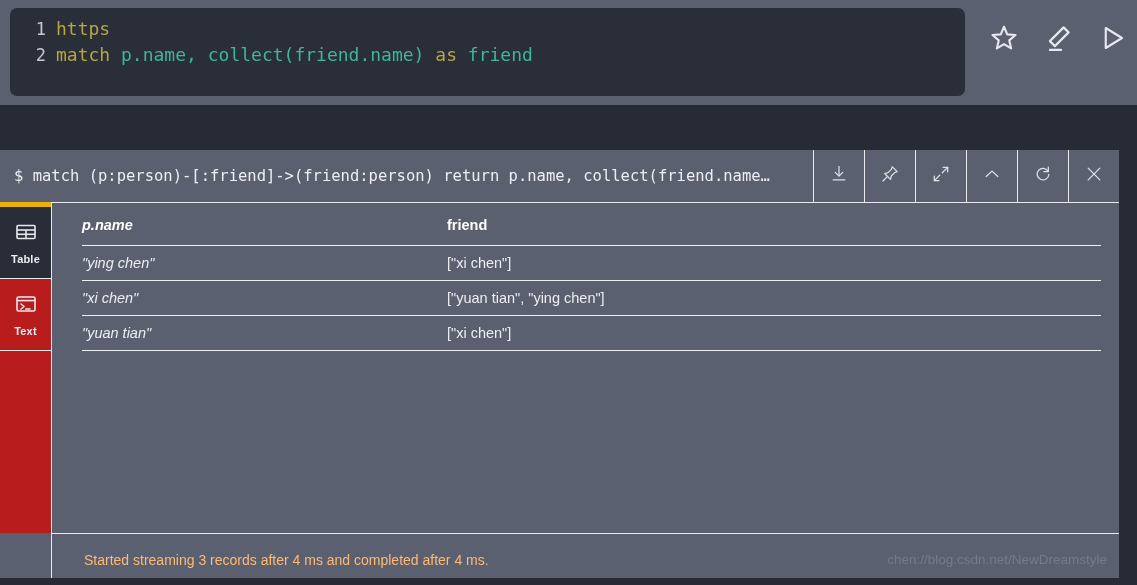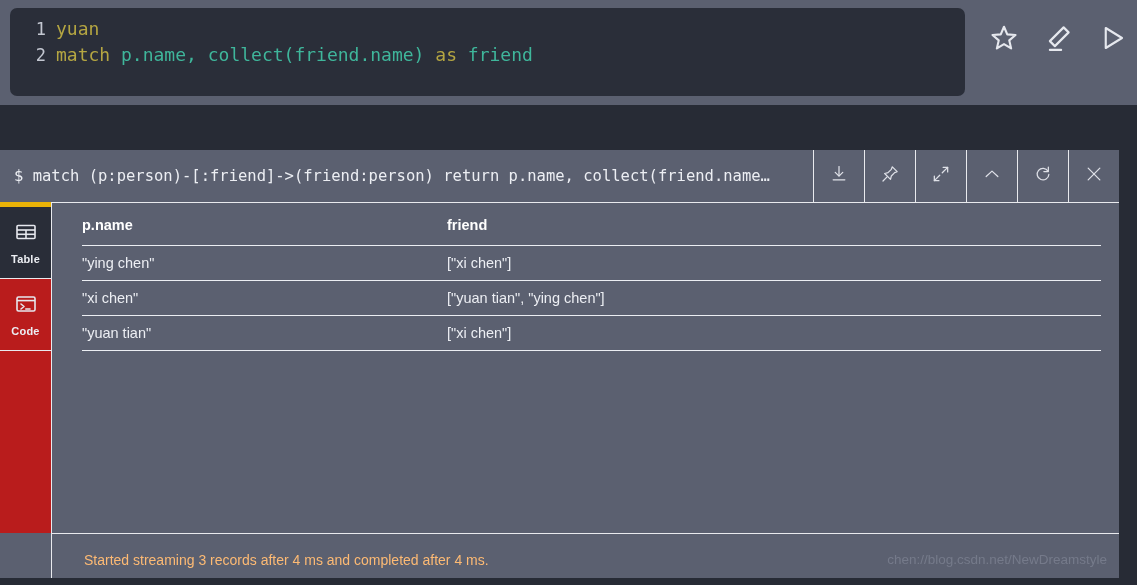--- a/index.html
+++ b/index.html
@@ -110,21 +110,21 @@
   table.results th {
     text-align: left; color: #ffffff; font-size: 14.5px; font-weight: bold;
     padding: 14px 0 12px 0;
     border-bottom: 1px solid #eceef3;
   }
   table.results td {
     color: #eceef3; font-size: 14.5px;
     padding: 9px 0 9px 0;
     border-bottom: 1px solid #eceef3;
   }
-  table.results th.c1, table.results td.c1 { width: 365px; }
+  table.results th.c1, table.results td.c1 { width: 365px; font-style: italic; }
 
   
   .status-bar {
     position: absolute; left: 51px; top: 533px; width: 1068px; height: 52px;
     border-top: 1px solid #e9eaee;
     border-left: 1px solid #e9eaee;
     background: #5b6070;
     display: flex; align-items: center;
     padding: 0 12px 0 32px;
   }
@@ -144,21 +144,21 @@
 </style>
 </head>
 <body>
 
 <div id="root">
 
   <div class="editor-area">
     <div class="editor-card">
       <div class="code-line">
         <span class="ln">1</span>
-        <span class="kw">yuan</span>
+        <span class="kw">https</span>
       </div>
       <div class="code-line">
         <span class="ln">2</span>
         <span class="kw">match</span><span class="tx"> p.name, collect(friend.name) </span><span class="kw">as</span><span class="tx"> friend</span>
       </div>
     </div>
 
     <div class="editor-icons">
       <div class="ibtn">
         <span>
@@ -261,21 +261,21 @@
         </div>
         <div class="tab">
           <span>
             <svg width="24" height="24" viewBox="0 0 24 24">
               <rect x="3" y="5" width="18" height="14" rx="1.5"></rect>
               <path d="M3 8.6 L21 8.6"></path>
               <path d="M7 12 L10 14.5 L7 17" stroke-linecap="round" stroke-linejoin="round"></path>
               <path d="M11.8 17 L16 17" stroke-linecap="round"></path>
             </svg>
           </span>
-          <span class="tlabel">Code</span>
+          <span class="tlabel">Text</span>
         </div>
       </div>
 
       <div class="table-wrap">
         <table class="results">
           <thead>
             <tr>
               <th class="c1">p.name</th>
               <th>friend</th>
             </tr>

